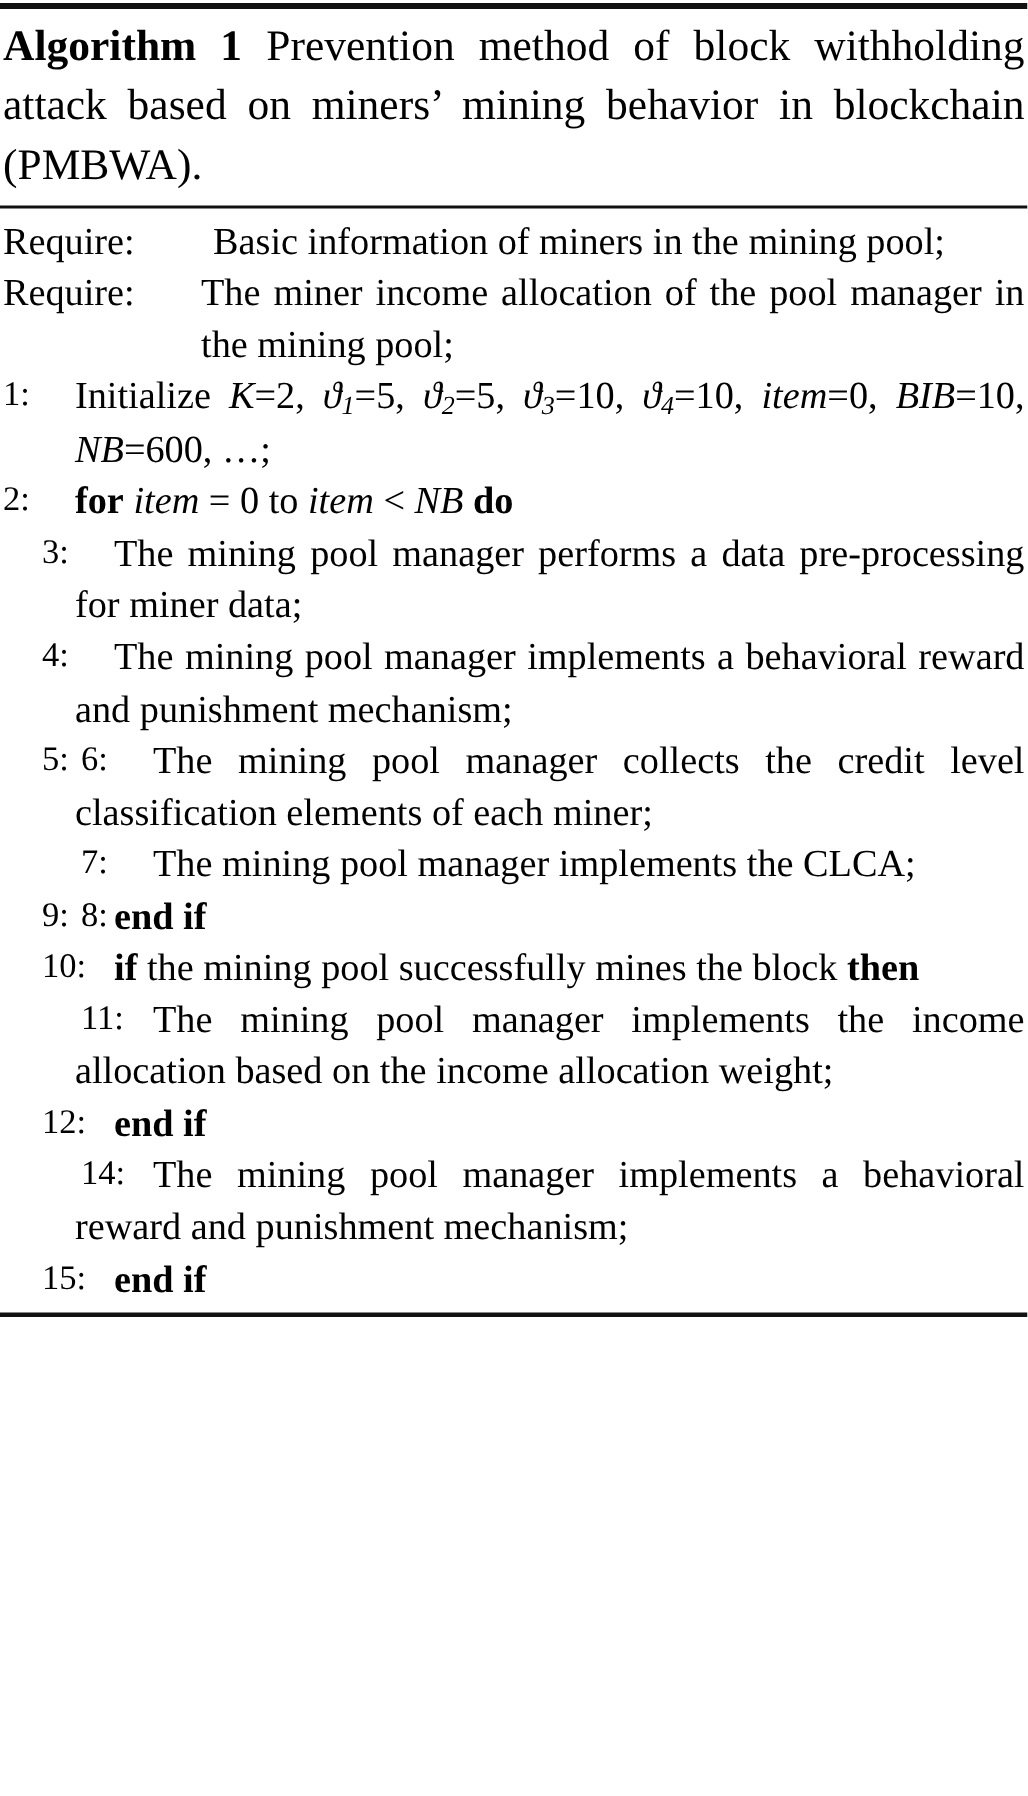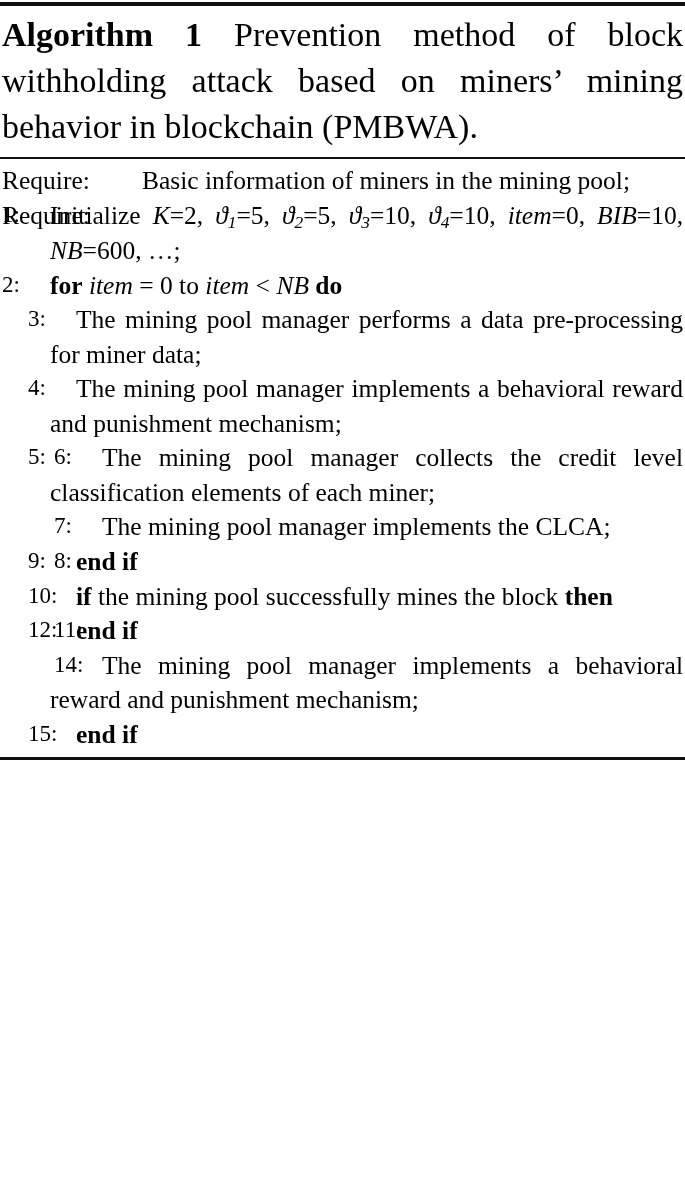--- a/index.html
+++ b/index.html
@@ -35,21 +35,21 @@
   }
   .rule-bottom {
     height: 3px;
     background: #111111;
     margin: 0;
   }
 
   
   .title-block {
     padding: 6px 2px 7px 2px;
-    font-size: 34px;
+    font-size: 29px;
     line-height: 1.355;
     text-align: justify;
     text-align-last: left;
     hyphens: none;
   }
   .title-block .alg-label {
     font-weight: bold;
   }
 
   
@@ -128,20 +128,21 @@
 
   <div class="body-block">
 
     <div class="row kw require">
       <span class="kwlabel">Require:</span>
       <span>Basic information of miners in the mining pool;</span>
     </div>
 
     <div class="row kw ensure">
       <span class="kwlabel">Require:</span>
+      <span>The miner income allocation of the pool manager in the mining pool;</span>
     </div>
 
     <div class="row">
       <span class="num">1:</span>
       <span class="step-text">Initialize&nbsp;<span class="mathvar">K</span>=2,
         <span class="mathvar">ϑ<sub>1</sub></span>=5, <span class="mathvar">ϑ<sub>2</sub></span>=5,
         <span class="mathvar">ϑ<sub>3</sub></span>=10, <span class="mathvar">ϑ<sub>4</sub></span>=10,
         <span class="mathvar">item</span>=0, <span class="mathvar">BIB</span>=10,
         <span class="mathvar">NB</span>=600, …;</span>
     </div>
@@ -186,20 +187,21 @@
       <span class="step-text bold">end if</span>
     </div>
 
     <div class="row ind1">
       <span class="num">10:</span>
       <span class="step-text"><b>if</b> the mining pool successfully mines the block <b>then</b></span>
     </div>
 
     <div class="row ind2">
       <span class="num">11:</span>
+      <span class="step-text">The mining pool manager implements the income allocation based on the income allocation weight;</span>
     </div>
 
     <div class="row ind1">
       <span class="num">12:</span>
       <span class="step-text bold">end if</span>
     </div>
 
 
     <div class="row ind2">
       <span class="num">14:</span>

